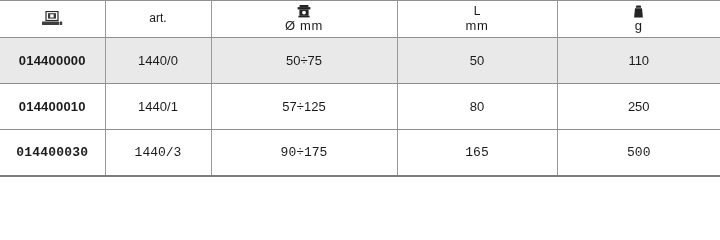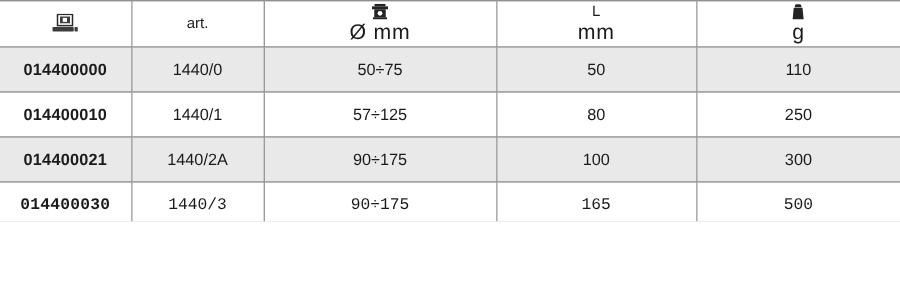--- a/index.html
+++ b/index.html
@@ -11,21 +11,21 @@
     width: 720px;
     height: 177px;
     font-family: "Liberation Sans", sans-serif;
     overflow: hidden;
   }
   .product-table {
     width: 720px;
     height: 177px;
     border-collapse: collapse;
     table-layout: fixed;
-    background: #a3a3a3;
+    background: #000000;
     padding-left: 20px;
   }
   .product-table col.c-code  { width: 105px; }
   .product-table col.c-art   { width: 106px; }
   .product-table col.c-dia   { width: 186px; }
   .product-table col.c-len   { width: 160px; }
   .product-table col.c-wgt   { width: 163px; }
 
   .product-table th,
   .product-table td {
@@ -51,21 +51,21 @@
     font-size: 11.5px;
   }
   .hdr-stack {
     display: flex;
     flex-direction: column;
     align-items: center;
     justify-content: center;
     gap: 1px;
     line-height: 1.1;
   }
-  .hdr-unit { font-size: 17px; letter-spacing: 0.6px; }
+  .hdr-unit { font-size: 13px; letter-spacing: 0.6px; }
   .hdr-label { font-size: 12px; }
   .icon-box {
     display: flex;
     align-items: center;
     justify-content: center;
     height: 14px;
   }
   .icon-box svg { display: block; }
 
   tbody tr { height: 36px; }
@@ -152,27 +152,20 @@
         <td>50</td>
         <td>110</td>
       </tr>
       <tr class="plain">
         <td class="code">014400010</td>
         <td>1440/1</td>
         <td>57÷125</td>
         <td>80</td>
         <td>250</td>
       </tr>
-      <tr class="shaded">
-        <td class="code">014400021</td>
-        <td>1440/2A</td>
-        <td>90÷175</td>
-        <td>100</td>
-        <td>300</td>
-      </tr>
       <tr class="plain">
         <td class="code">014400030</td>
         <td>1440/3</td>
         <td>90÷175</td>
         <td>165</td>
         <td>500</td>
       </tr>
     </tbody>
 </table>
 

